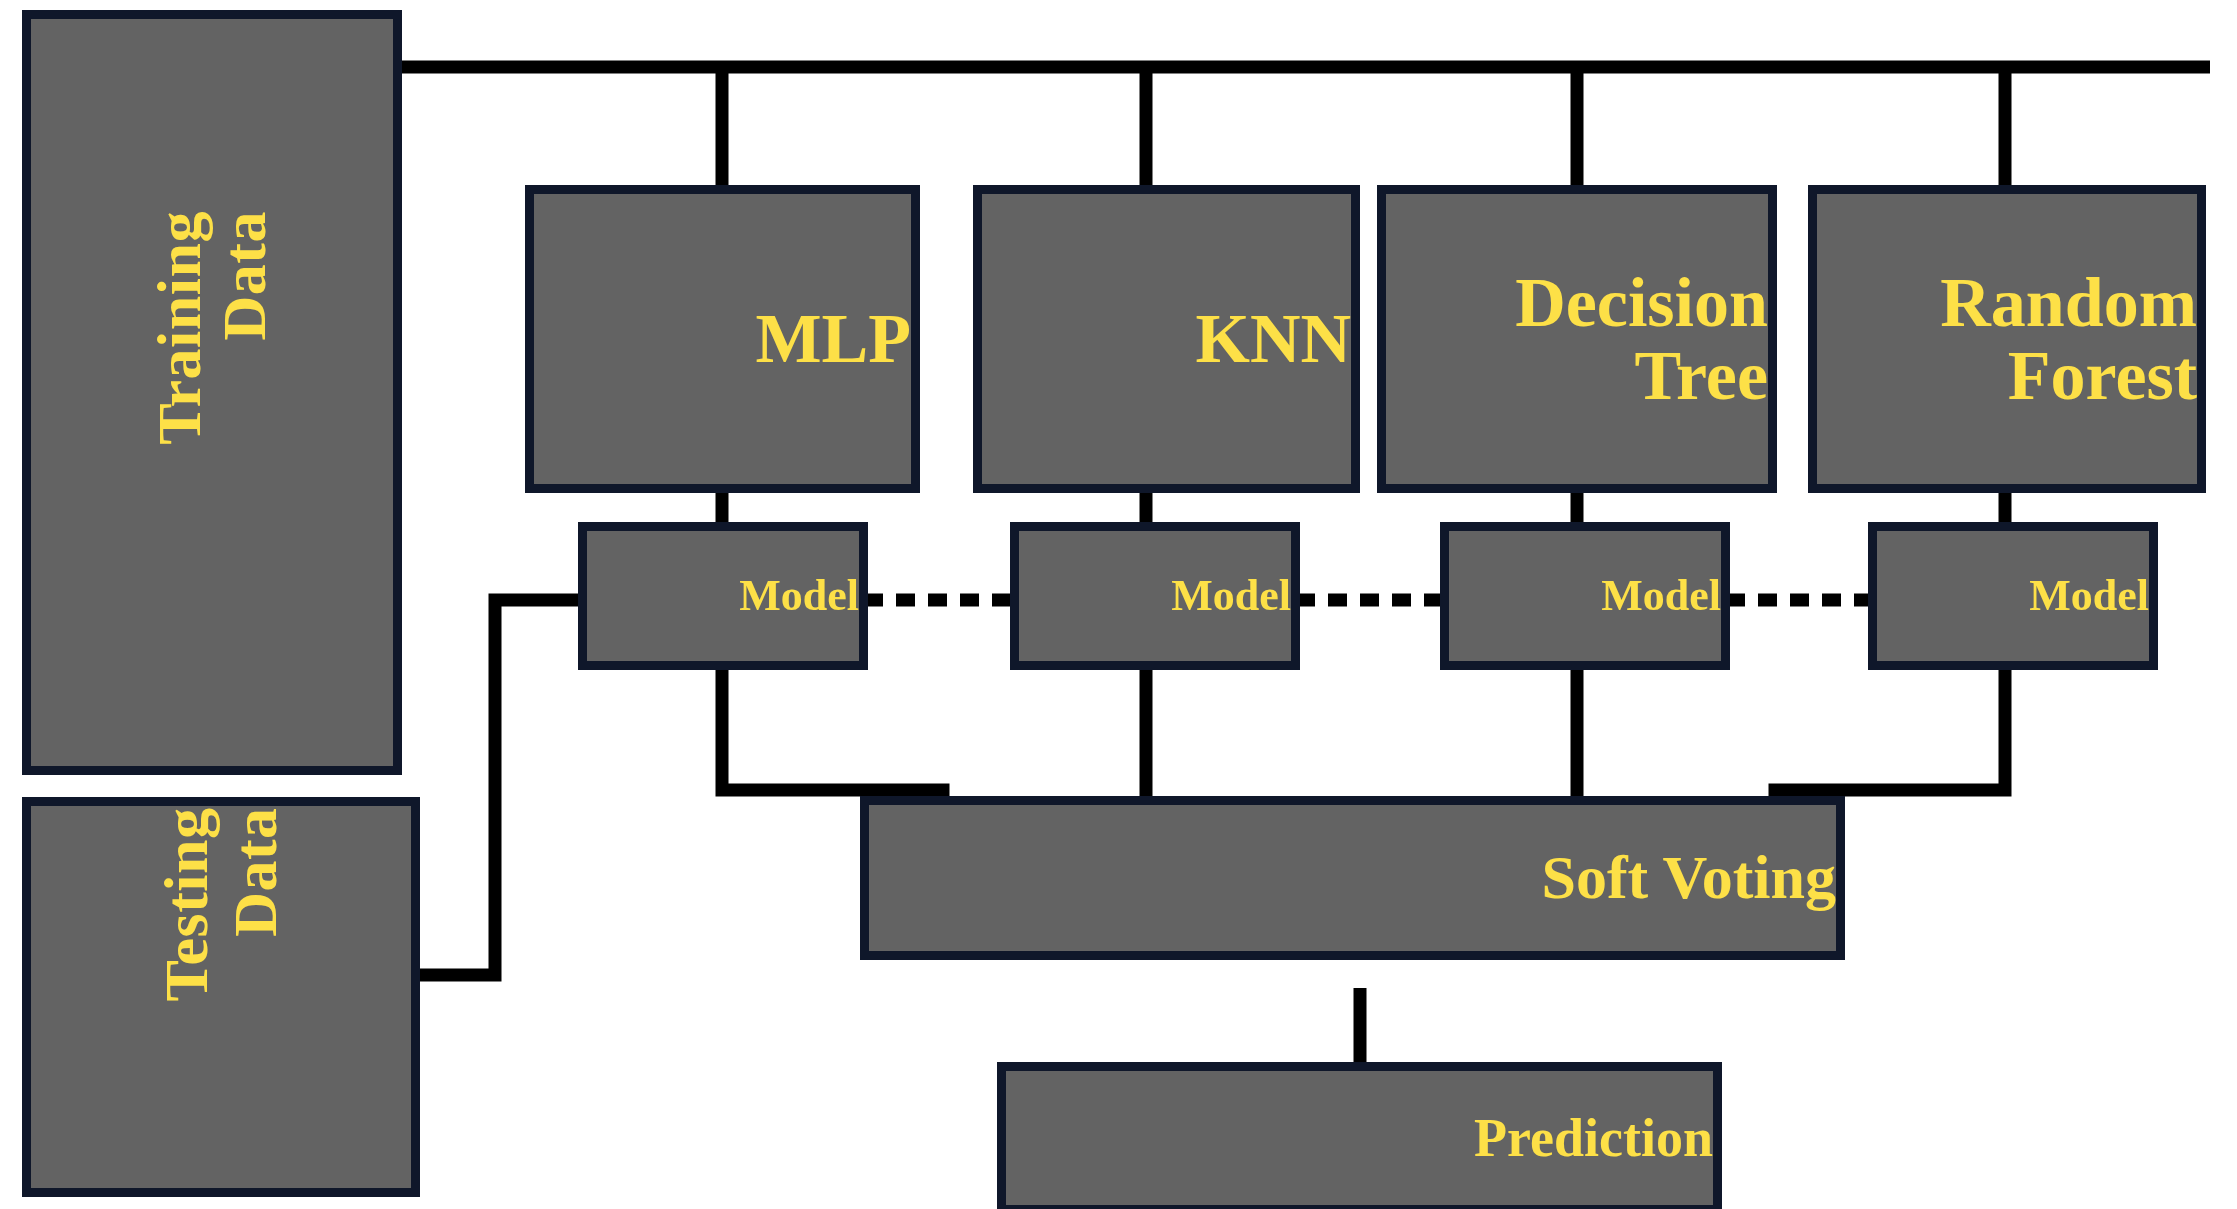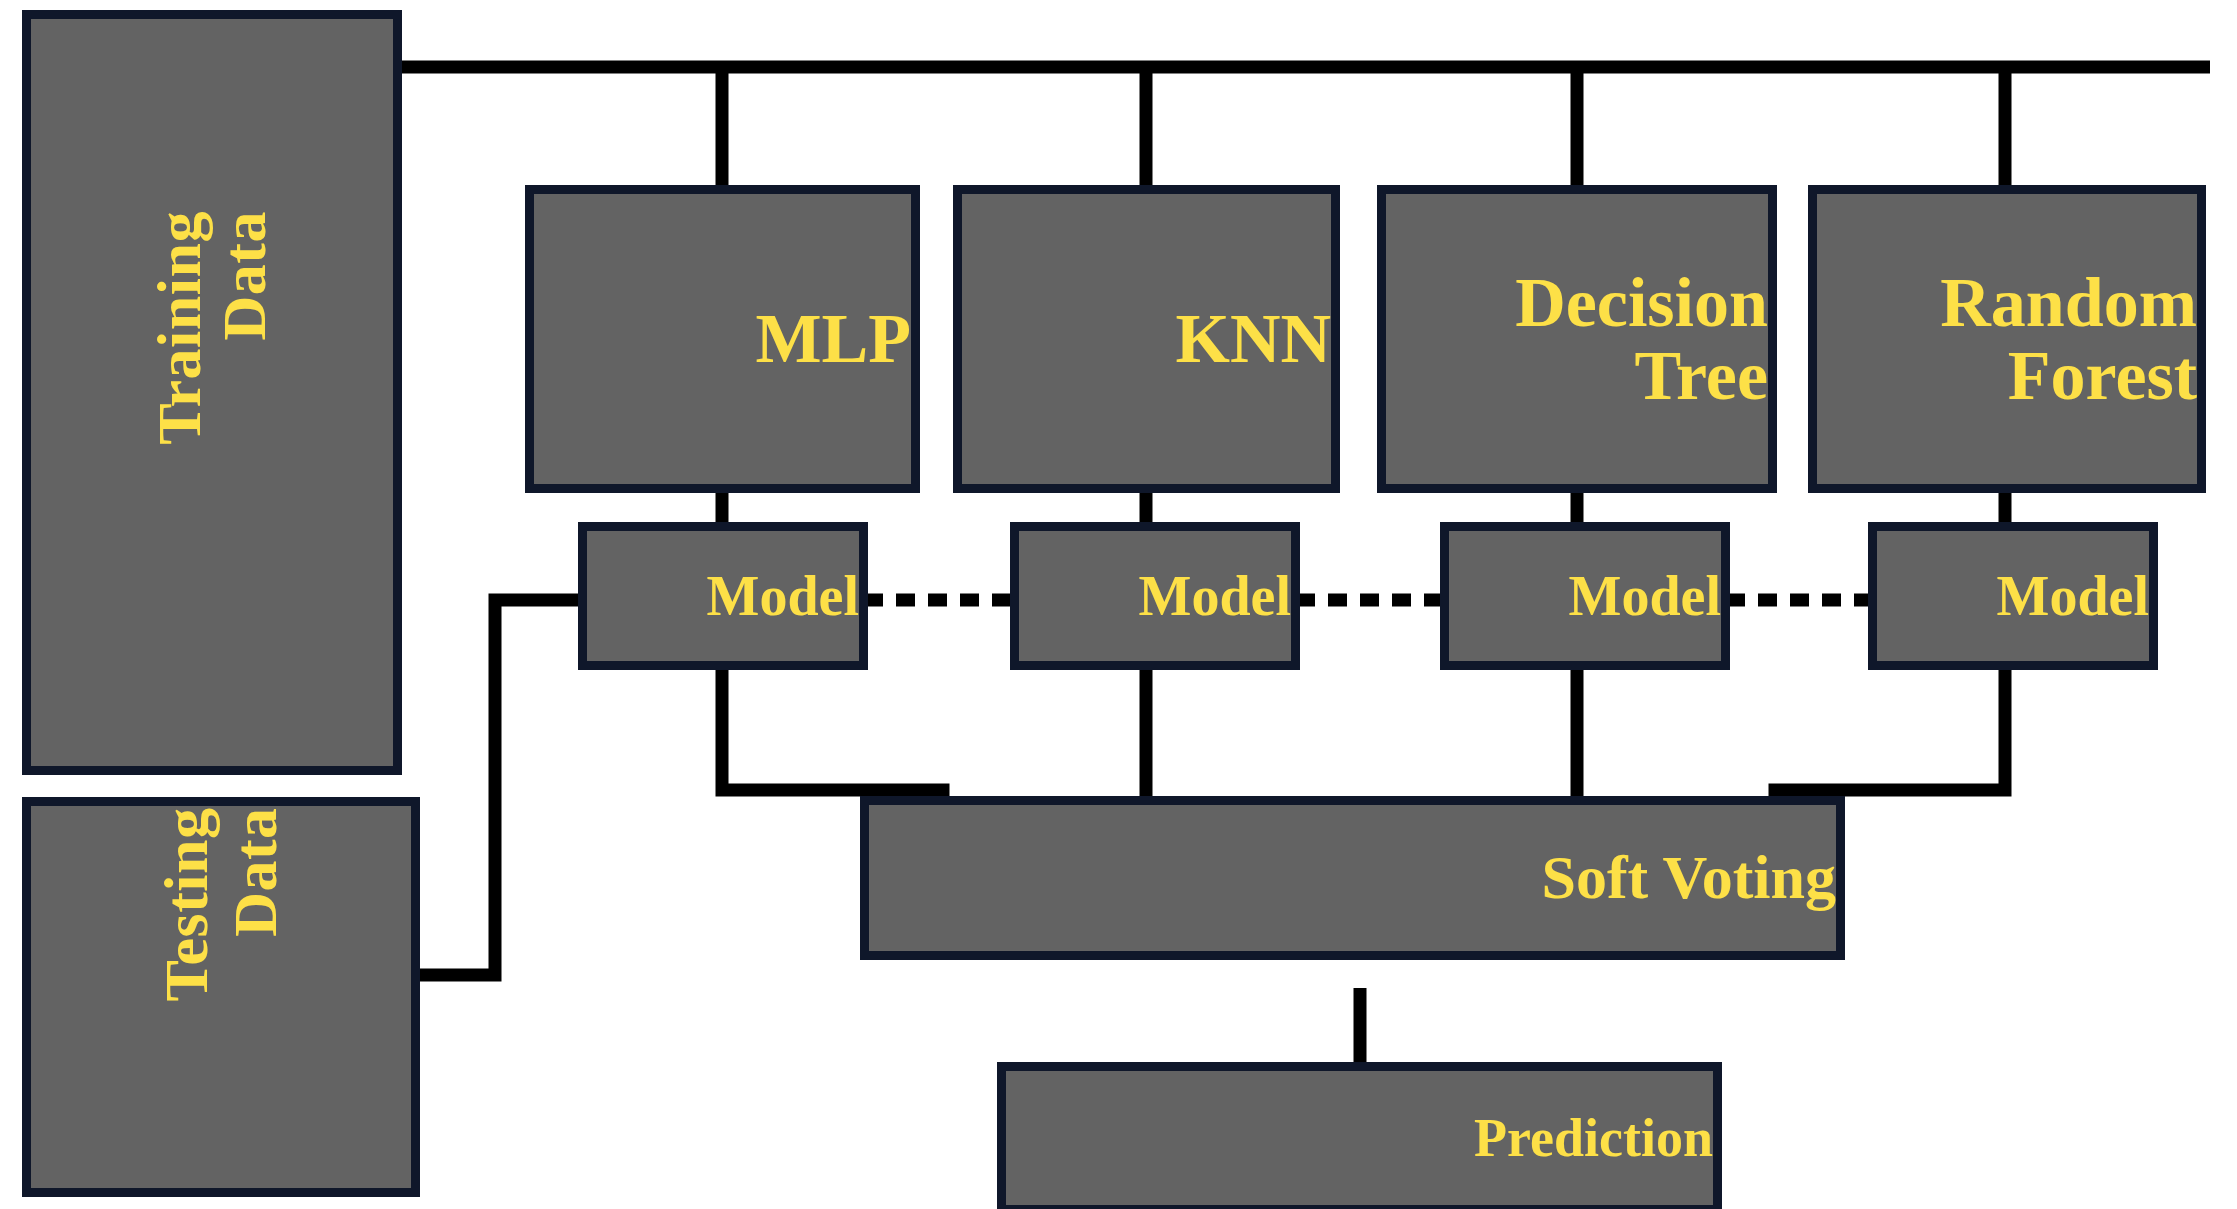--- a/index.html
+++ b/index.html
@@ -61,26 +61,26 @@
   #node-testing-data .node-label {
     transform: rotate(-90deg);
     font-size: 62px;
     line-height: 1.12;
     letter-spacing: 0.5px;
   }
 
   .algo-node { height: 308px; top: 185px; }
   .algo-node .node-label { font-size: 70px; }
   #node-algo-0 { left: 525px;  width: 395px; }
-  #node-algo-1 { left: 953px;  width: 387px; }
+  #node-algo-1 { left: 973px;  width: 387px; }
   #node-algo-2 { left: 1377px; width: 400px; }
   #node-algo-3 { left: 1808px; width: 398px; }
 
   .model-node { top: 522px; height: 148px; }
-  .model-node .node-label { font-size: 56px; }
+  .model-node .node-label { font-size: 44px; }
   #node-model-0 { left: 578px;  width: 290px; }
   #node-model-1 { left: 1010px; width: 290px; }
   #node-model-2 { left: 1440px; width: 290px; }
   #node-model-3 { left: 1868px; width: 290px; }
 
   #node-soft-voting {
     left: 860px; top: 796px; width: 985px; height: 164px;
   }
   #node-soft-voting .node-label { font-size: 62px; }
 

